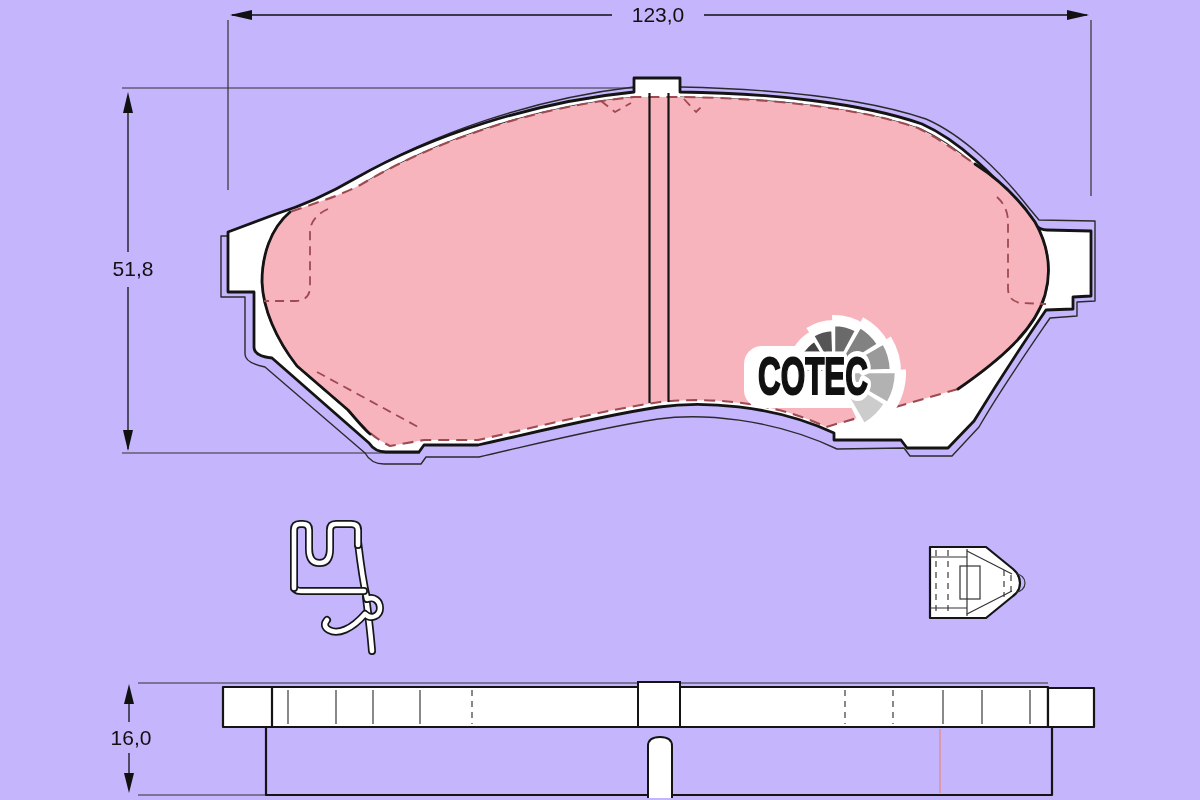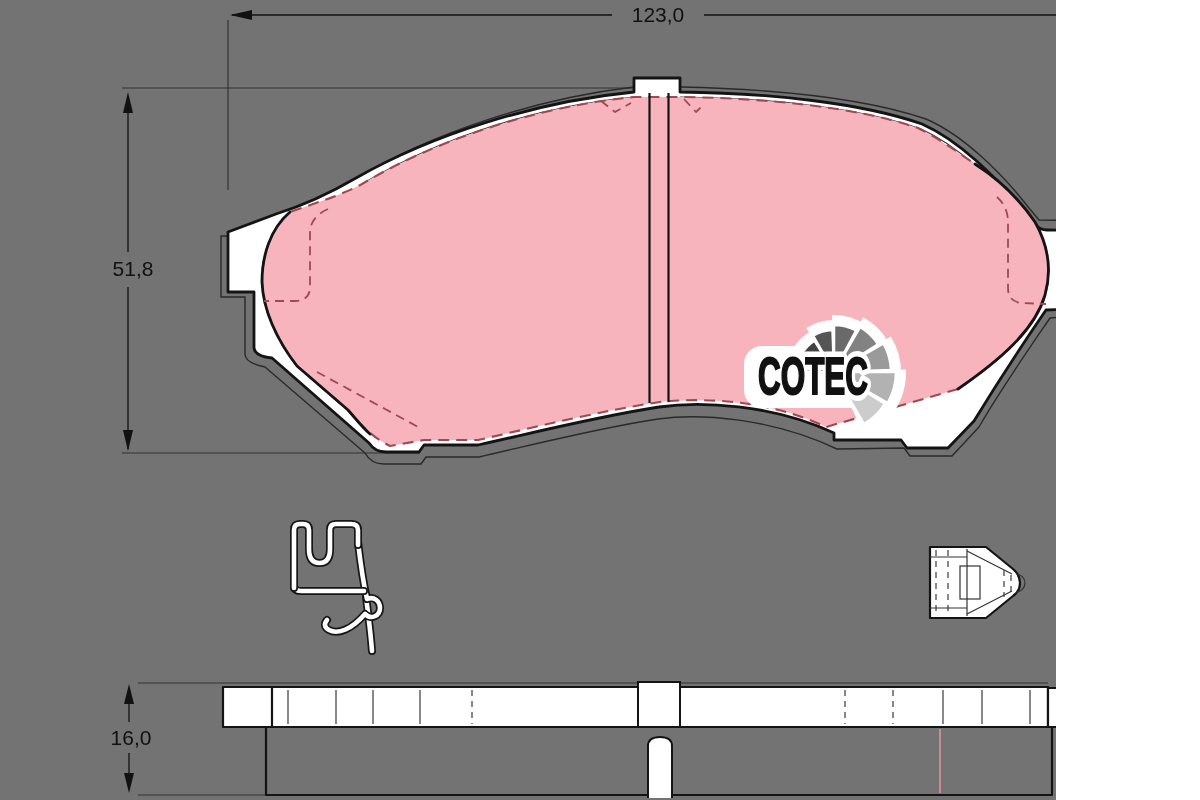--- a/index.html
+++ b/index.html
@@ -1,16 +1,16 @@
 <!DOCTYPE html>
 <html><head>
 <meta charset="utf-8">
 <style>
   html,body { margin:0; padding:0; background:#ffffff; }
-  .stage { width:1056px; height:800px; position:relative; background:#737373; overflow:hidden;text-align:right; }
+  .stage { width:1200px; height:800px; position:relative; background:#c4b5fd; overflow:hidden;text-align:right; }
   svg { display:block; }
   .outline  { fill:none; stroke:#141414; stroke-width:2.8; stroke-linejoin:round; stroke-linecap:round; }
   .outline2 { fill:none; stroke:#141414; stroke-width:2.2; stroke-linejoin:round; }
   .thin     { fill:none; stroke:#2a2a2a; stroke-width:1.4; stroke-linejoin:round; }
   .hair     { fill:none; stroke:#333333; stroke-width:1.2; }
   .dimline  { fill:none; stroke:#111111; stroke-width:1.3; }
   .arrow    { fill:#111111; stroke:none; }
   .dimtext  { font-family:"Liberation Sans", sans-serif; font-size:21px; fill:#111111; }
   .tick     { stroke:#3a3a3a; stroke-width:1.2; }
   .tickdash { stroke:#3a3a3a; stroke-width:1.2; stroke-dasharray:6 5; }

